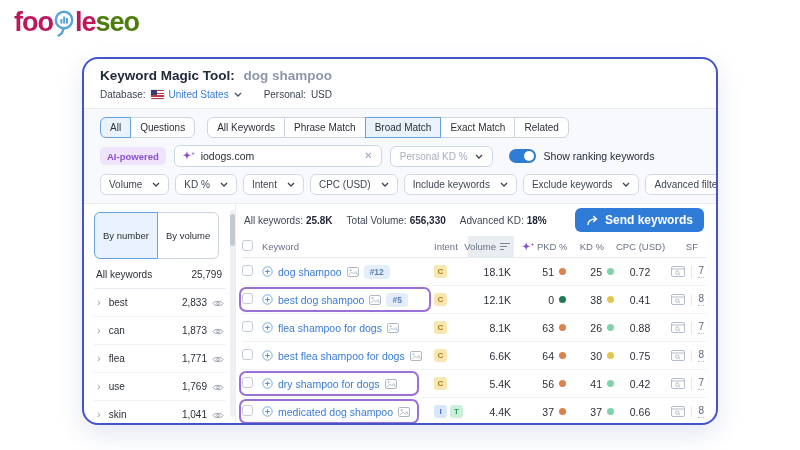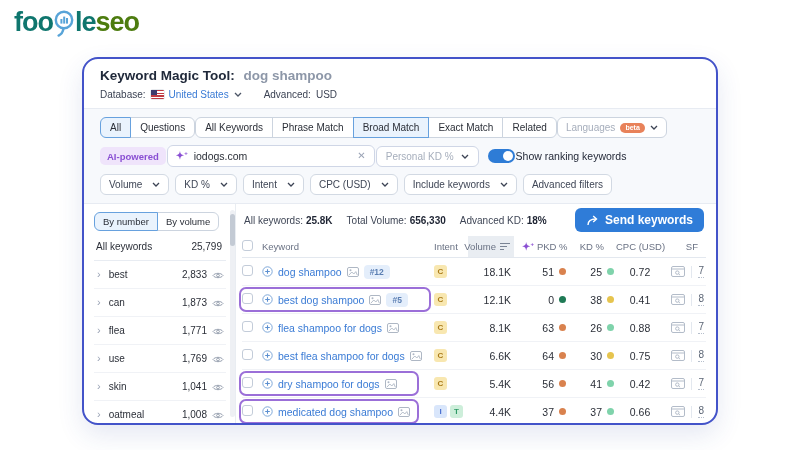--- a/index.html
+++ b/index.html
@@ -1,70 +1,70 @@
 <!DOCTYPE html>
 <html><head>
 <meta charset="utf-8">
 <style>
   *{box-sizing:border-box;margin:0;padding:0}
   html,body{width:800px;height:450px;overflow:hidden}
   body{font-family:"Liberation Sans",sans-serif;background:#ffffff;color:#2b2f38;position:relative}
 
   
   .logo{position:absolute;left:14px;top:7px;display:flex;align-items:center;font-weight:bold;font-size:27px;letter-spacing:-1px}
-  .logo .lt-blue{color:#0f766e}
+  .logo .lt-blue{color:#be185d}
   .logo .lt-dark{color:#4d7c0f}
   .logo svg{margin:0 1px 0 0}
 
   
   .card{position:absolute;left:82px;top:57px;width:636px;height:368px;background:#fff;border:2px solid #4353c9;border-radius:16px;box-shadow:0 10px 26px rgba(45,65,160,.12);display:flex;flex-direction:column;overflow:hidden}
 
   .card-header{padding:9px 16px 8px}
   .title-row{font-size:13.5px;font-weight:bold;color:#20293a}
   .title-row .query{color:#8d97a8;margin-left:5px}
   .meta-row{margin-top:6px;font-size:10px;color:#3c4354;display:flex;align-items:center;gap:5px}
   .db-link{color:#3a7bd5}
   .chev{color:#4c5566;display:inline-flex;align-items:center}
   .meta-sep{width:12px}
   .flag{display:inline-block;width:13px;height:9px;background:repeating-linear-gradient(180deg,#bf3a43 0 1.3px,#fff 1.3px 2.6px);position:relative;border-radius:1px;box-shadow:0 0 0 .5px #cfd5de}
   .flag::after{content:"";position:absolute;left:0;top:0;width:6px;height:5px;background:#3c3b6e}
 
   
   .band{background:#f7f9fc;border-top:1px solid #e7ebf2;border-bottom:1px solid #e7ebf2;padding:8px 16px;display:flex;flex-direction:column;gap:7px}
-  .tabs-row{display:flex;align-items:center;}
+  .tabs-row{display:flex;align-items:center;gap:12px}
   .seg{display:flex}
   .seg-btn{font-size:10px;padding:4px 9px;background:#fff;border:1px solid #ccd4df;color:#2b2f38;margin-left:-1px;cursor:pointer;white-space:nowrap}
   .seg-btn:first-child{border-radius:6px 0 0 6px;margin-left:0}
   .seg-btn:last-child{border-radius:0 6px 6px 0}
   .seg-btn.sel{background:#eaf3fd;border-color:#67a1de;position:relative;z-index:1}
   .languages-btn{display:flex;align-items:center;gap:5px;font-size:10px;color:#a6aebc;background:#fff;border:1px solid #ccd4df;border-radius:6px;padding:4px 8px;cursor:pointer}
   .beta{background:#e8825a;color:#fff;font-size:7px;font-weight:bold;padding:1.5px 5px;border-radius:7px}
   .languages-btn .chev{color:#3c4354}
 
-  .search-row{display:flex;align-items:center;gap:1px}
+  .search-row{display:flex;align-items:center;gap:8px}
   .ai-pill{background:#efe4fb;color:#8a4fd3;font-size:9.5px;font-weight:bold;padding:3.5px 7px;border-radius:5px}
   .kw-input{display:flex;align-items:center;gap:6px;background:#fff;border:1px solid #cfd6e6;border-radius:6px;padding:4px 8px;width:208px;font-size:10.5px}
   .sparkle{color:#8a4fd3;font-size:10px;font-weight:bold;line-height:1}
   .sparkle sup{font-size:6px}
   .kw-input .val{flex:1;color:#2b2f38}
   .clear-x{color:#9aa3b5;font-size:10px;cursor:pointer;line-height:1}
   .kd-dropdown{display:flex;align-items:center;gap:7px;background:#fff;border:1px solid #cfd6e6;border-radius:6px;padding:4px 9px;font-size:10px;color:#a6aebc;cursor:pointer}
   .kd-dropdown .chev{color:#3c4354}
   .toggle{width:27px;height:14px;border-radius:8px;background:#2e7cd6;position:relative;margin-left:8px;cursor:pointer;flex:none}
   .toggle .knob{position:absolute;right:2px;top:2px;width:10px;height:10px;border-radius:50%;background:#fff}
   .toggle-label{font-size:10.5px;color:#1e2433}
 
   .filters-row{display:flex;gap:6px}
   .filter-btn{display:flex;align-items:center;gap:10px;background:#fff;border:1px solid #d2d9e3;border-radius:6px;padding:4px 8px;font-size:10px;color:#3f4656;cursor:pointer;white-space:nowrap}
   .filter-btn .chev{color:#3c4354}
 
   
   .main{flex:1;display:flex;min-height:0;position:relative}
   .sidebar{width:146px;flex:none;padding:8px 4px 0 10px}
-  .seg.small .seg-btn{padding:3px 8px;font-size:9.5px}
+  .seg.small .seg-btn{padding:17px 8px;font-size:9.5px}
   .side-head{display:flex;justify-content:space-between;align-items:center;padding:10px 4px 8px 2px;border-bottom:1px solid #e8ecf2;font-size:10px;color:#2b2f38}
   .side-item{display:flex;align-items:center;height:28px;font-size:10px;color:#2b2f38;border-bottom:1px solid #f0f2f6;cursor:pointer}
   .side-item .rchev{color:#9aa3b5;font-size:11px;margin:0 8px 0 3px;line-height:1}
   .side-item .cnt{margin-left:auto}
   .side-item .eye{margin:2px 2px 0 5px;display:inline-flex}
 
   .vscroll{width:5px;flex:none;background:#eef0f4;border-radius:3px;margin:6px 0;position:relative}
   .vscroll .thumb{position:absolute;left:0;top:4px;width:5px;height:32px;border-radius:3px;background:#c3cad4}
 
   .table-panel{flex:1;min-width:0;border-left:1px solid #e9edf2;padding:0 10px 0 6px;display:flex;flex-direction:column}
@@ -127,47 +127,38 @@
     <div class="meta-row">
       <span>Database:</span>
       <span class="flag"></span>
       <span class="db-link">United States</span>
       <span class="chev">
           <svg width="8" height="5" viewBox="0 0 8 5">
             <path d="M1 1 L4 4 L7 1" fill="none" stroke="currentColor" stroke-width="1.3"></path>
           </svg>
         </span>
       <span class="meta-sep"></span>
-      <span>Advanced:</span>
+      <span>Personal:</span>
       <span>USD</span>
     </div>
   </div>
 
   <div class="band">
     <div class="tabs-row">
       <div class="seg" id="segA">
           <button class="seg-btn sel">All</button>
           <button class="seg-btn">Questions</button>
         </div>
       <div class="seg" id="segB">
           <button class="seg-btn">All Keywords</button>
           <button class="seg-btn">Phrase Match</button>
           <button class="seg-btn sel">Broad Match</button>
           <button class="seg-btn">Exact Match</button>
           <button class="seg-btn">Related</button>
         </div>
-      <button class="languages-btn">
-        <span>Languages</span>
-        <span class="beta">beta</span>
-        <span class="chev">
-            <svg width="8" height="5" viewBox="0 0 8 5">
-              <path d="M1 1 L4 4 L7 1" fill="none" stroke="currentColor" stroke-width="1.3"></path>
-            </svg>
-          </span>
-      </button>
     </div>
 
     <div class="search-row">
       <span class="ai-pill">AI-powered</span>
       <div class="kw-input">
         <span class="sparkle">✦<sup>+</sup></span>
         <span class="val">iodogs.com</span>
         <span class="clear-x">✕</span>
       </div>
       <button class="kd-dropdown">
@@ -219,20 +210,28 @@
         </button>
         <button class="filter-btn">
           <span>Include keywords</span>
           <span class="chev">
             <svg width="8" height="5" viewBox="0 0 8 5">
               <path d="M1 1 L4 4 L7 1" fill="none" stroke="currentColor" stroke-width="1.3"></path>
             </svg>
           </span>
         </button>
         <button class="filter-btn">
+          <span>Exclude keywords</span>
+          <span class="chev">
+            <svg width="8" height="5" viewBox="0 0 8 5">
+              <path d="M1 1 L4 4 L7 1" fill="none" stroke="currentColor" stroke-width="1.3"></path>
+            </svg>
+          </span>
+        </button>
+        <button class="filter-btn">
           <span>Advanced filters</span>
         </button>
       </div>
   </div>
 
   <div class="main">
 
     <aside class="sidebar">
       <div class="seg small" id="segView">
           <button class="seg-btn sel">By number</button>

